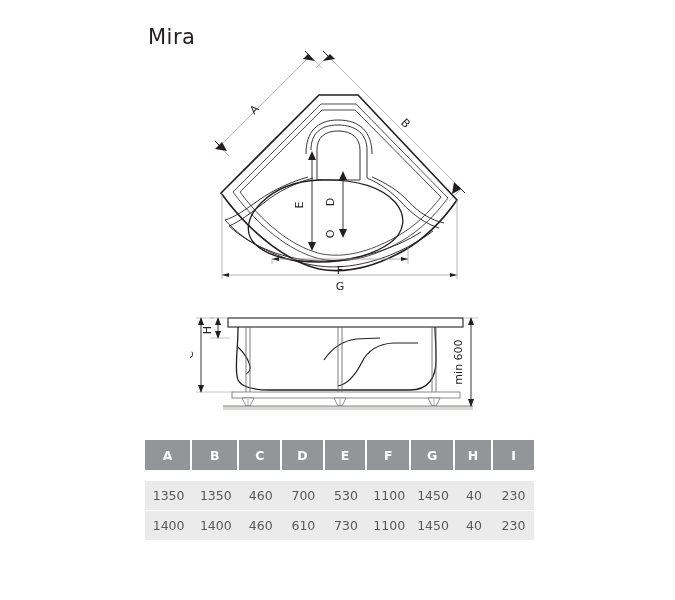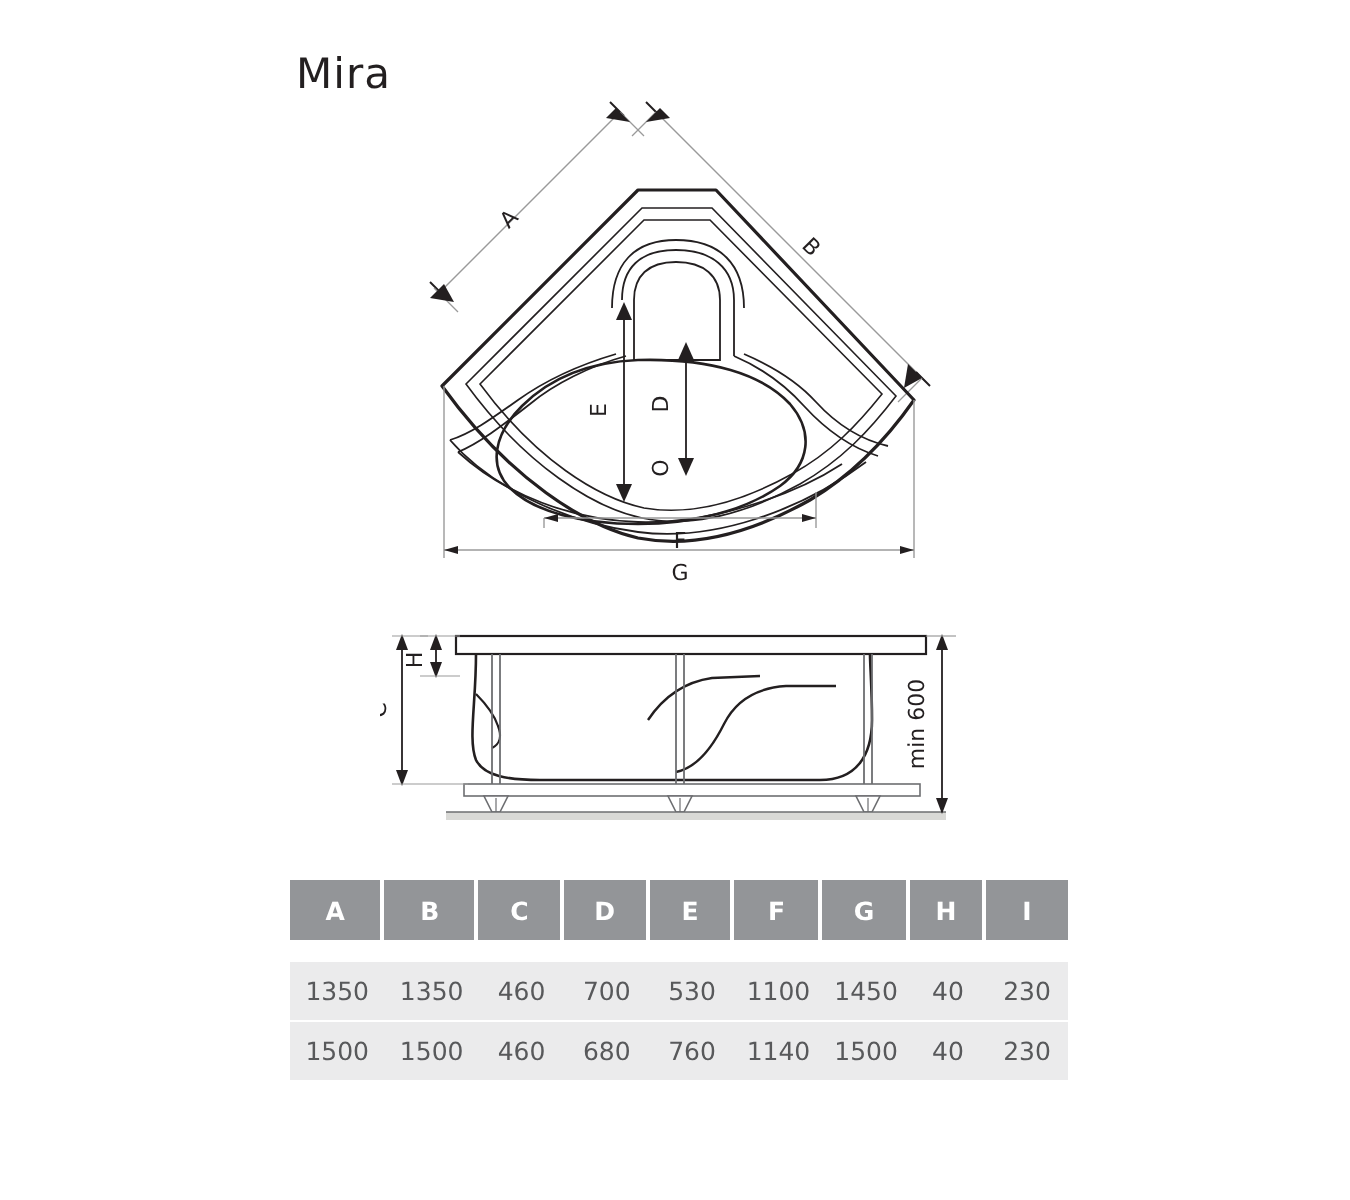--- a/index.html
+++ b/index.html
@@ -317,26 +317,26 @@
         <td>1350</td>
         <td>460</td>
         <td>700</td>
         <td>530</td>
         <td>1100</td>
         <td>1450</td>
         <td>40</td>
         <td>230</td>
       </tr>
       <tr>
-        <td>1500</td>
-        <td>1500</td>
+        <td>1400</td>
+        <td>1400</td>
         <td>460</td>
-        <td>680</td>
-        <td>760</td>
-        <td>1140</td>
-        <td>1500</td>
+        <td>610</td>
+        <td>730</td>
+        <td>1100</td>
+        <td>1450</td>
         <td>40</td>
         <td>230</td>
       </tr>
     </tbody>
   </table>
 
 </div>
 
 </body></html>

